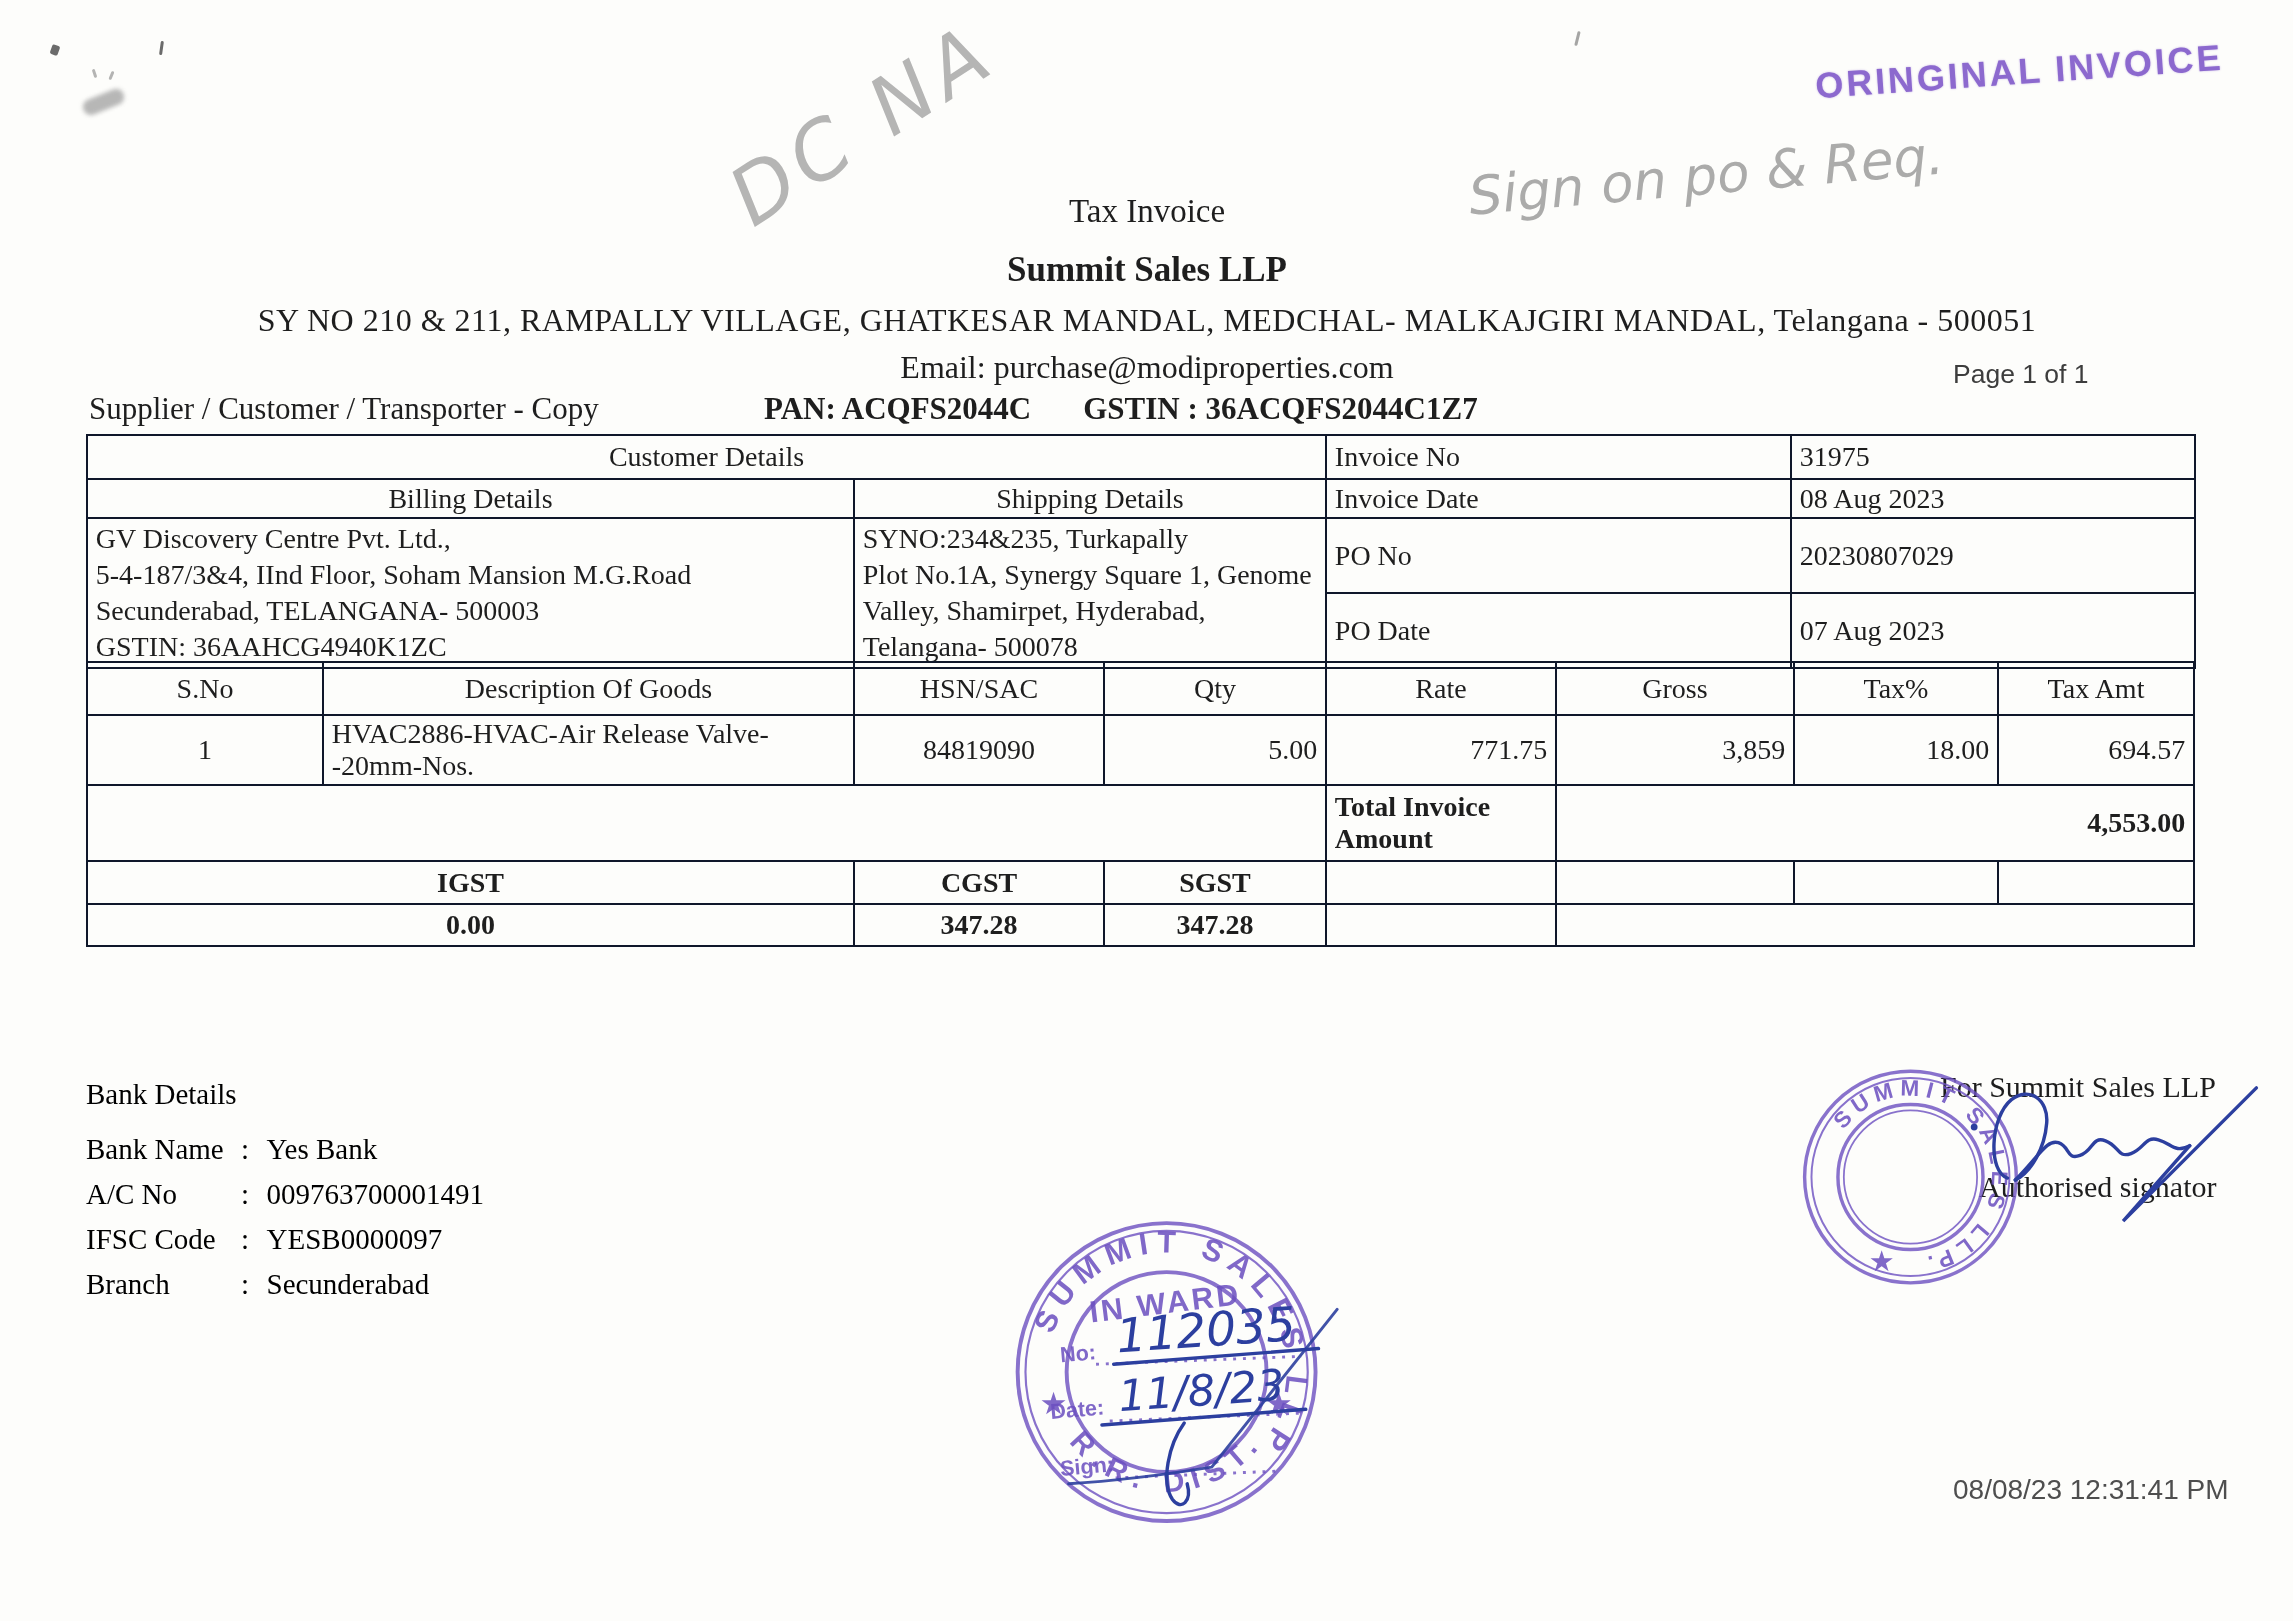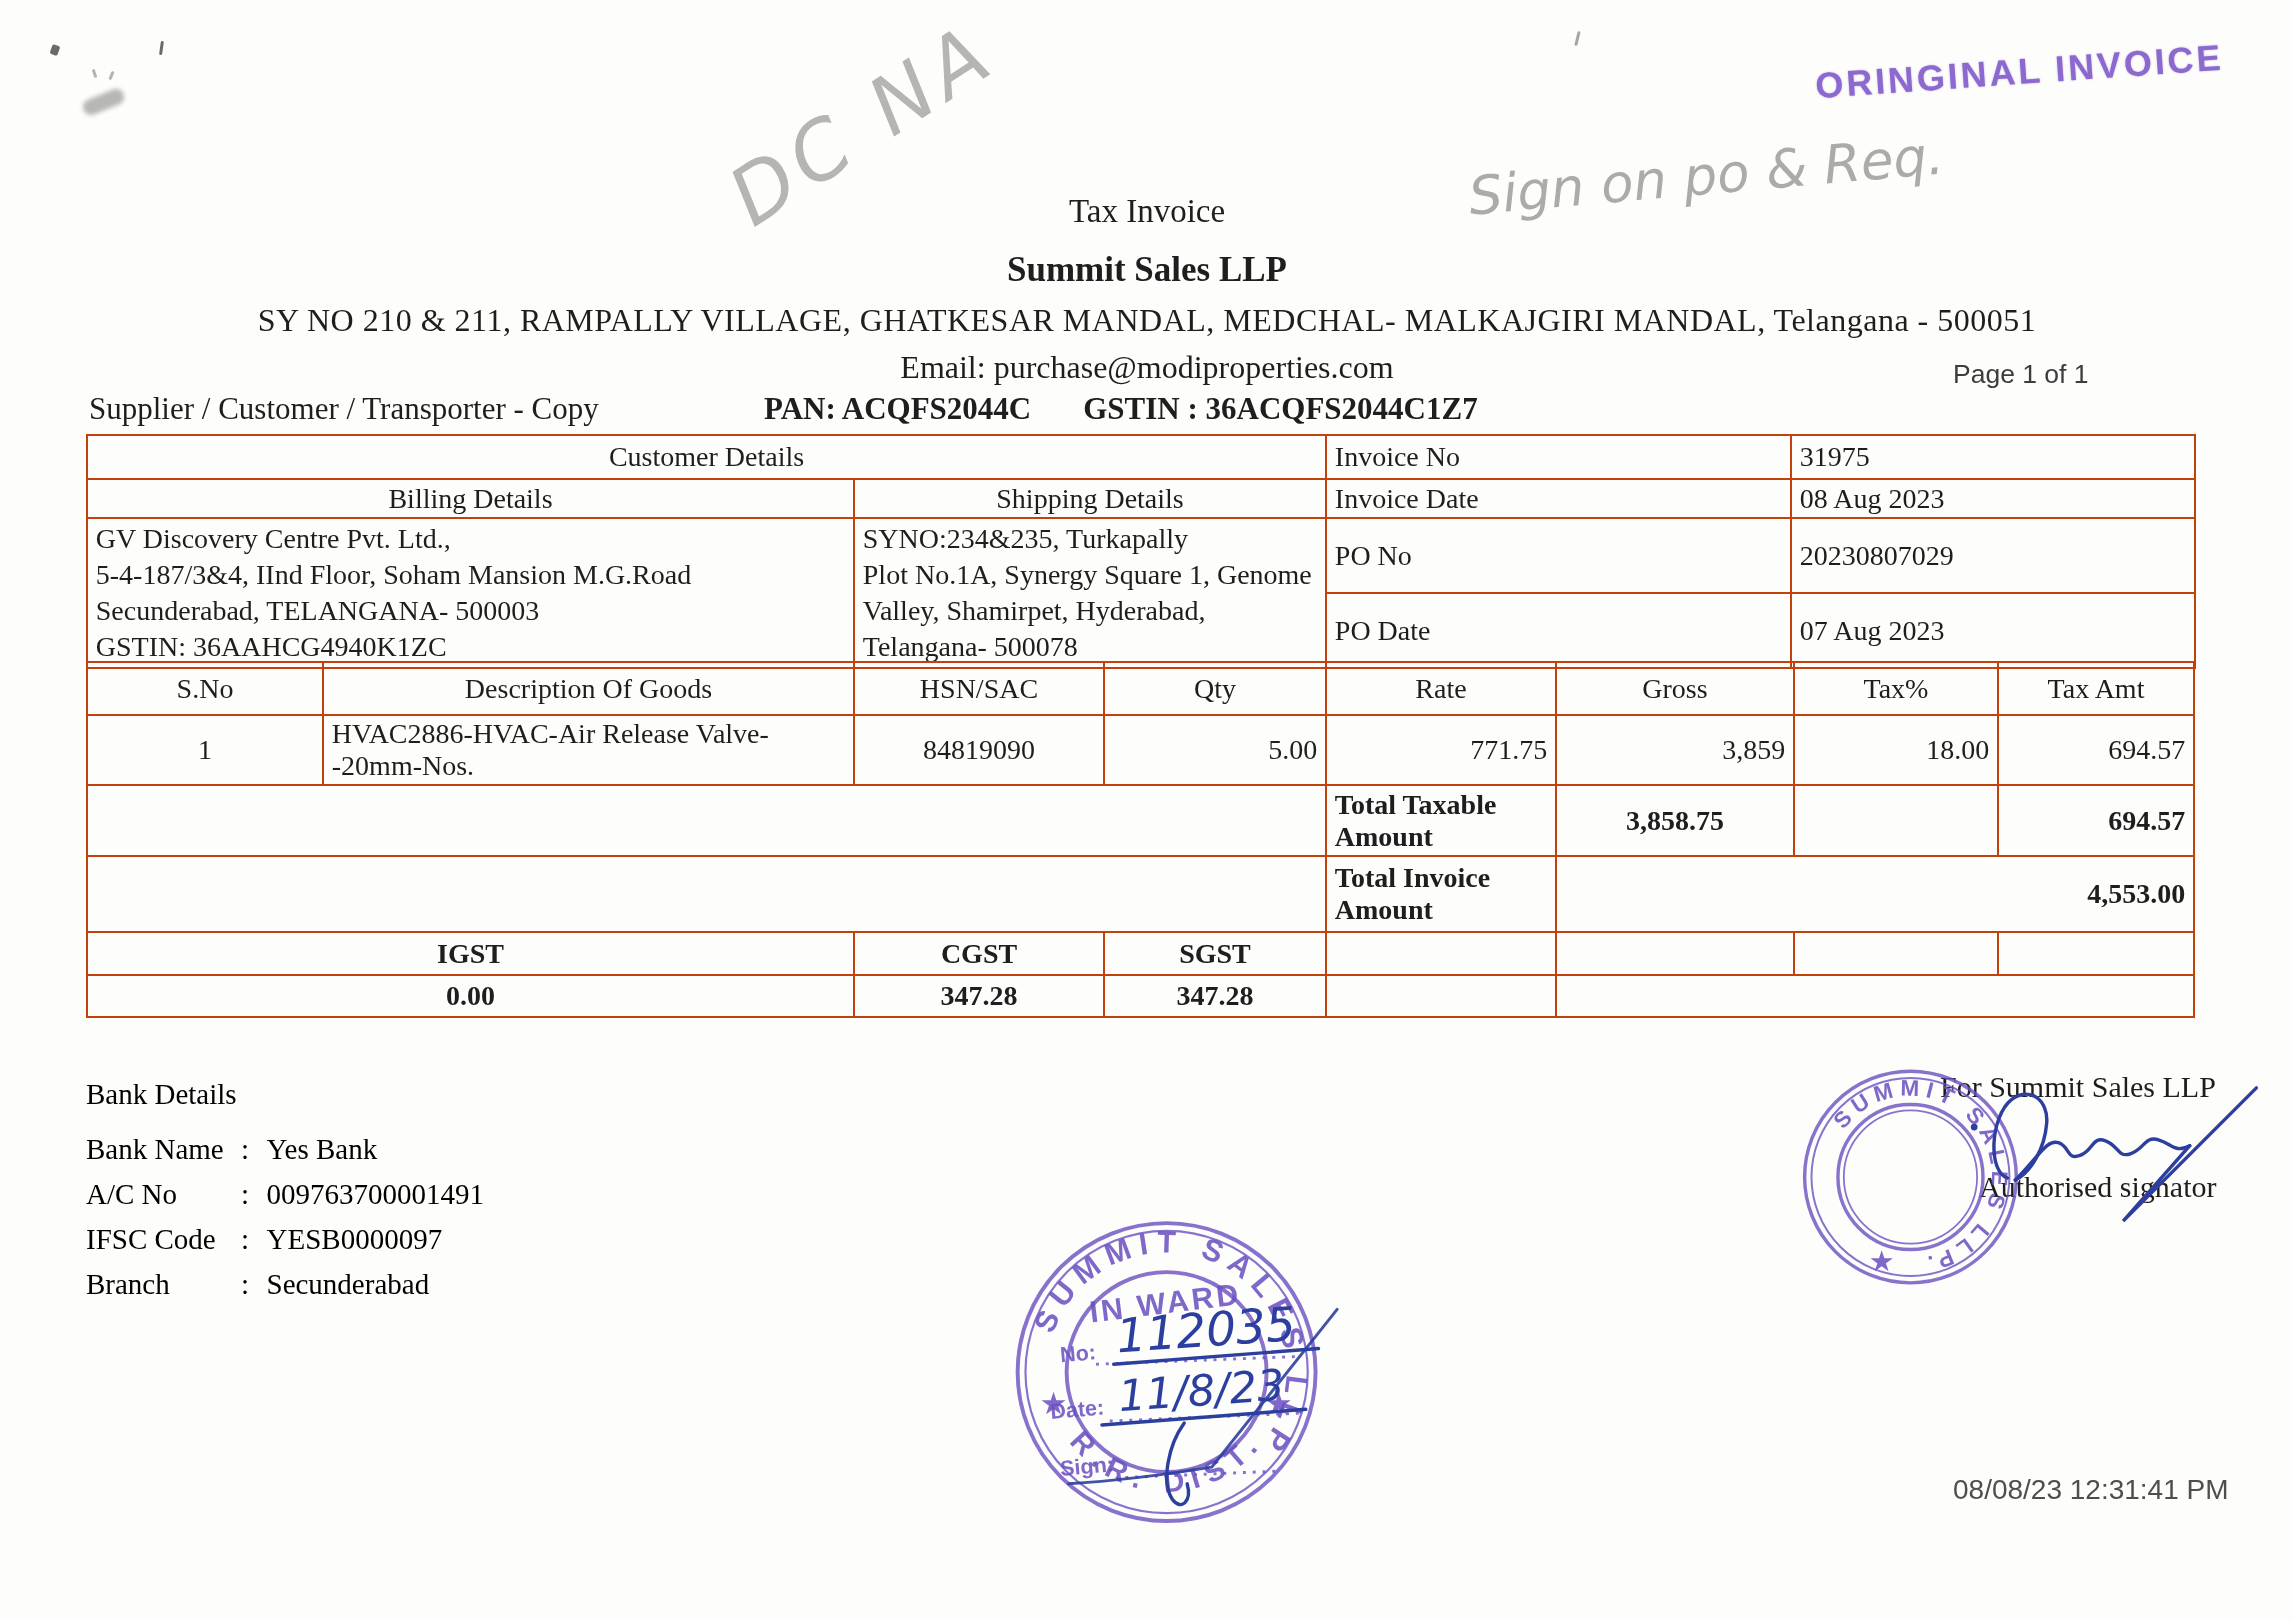--- a/index.html
+++ b/index.html
@@ -9,21 +9,21 @@
   .ctr{left:0;width:2294px;text-align:center;}
   .hdr-title{top:193px;font-size:33px;}
   .hdr-company{top:250px;font-size:35px;font-weight:bold;}
   .hdr-addr{top:302px;font-size:32px;letter-spacing:0.5px;}
   .hdr-email{top:349px;font-size:32px;}
   .page-of{top:359px;left:1953px;font-family:Liberation Sans, sans-serif;font-size:26.5px;color:#3d3d3d;}
   .copy-label{top:391px;left:89px;font-size:31px;}
   .pan-row{top:391px;left:764px;font-size:31px;font-weight:bold;display:flex;gap:52px;}
   
   table.inv{border-collapse:collapse;table-layout:fixed;}
-  table.inv td{border:2px solid #c2410c;font-size:28px;padding:2px 7.8px;vertical-align:middle;overflow:hidden;}
+  table.inv td{border:2px solid #0f172a;font-size:28px;padding:2px 7.8px;vertical-align:middle;overflow:hidden;}
   table.cust{position:absolute;left:86px;top:434px;width:2108px;border:2.9px solid #3a3a3a;}
   table.items{position:absolute;left:86px;top:661px;width:2108px;border:2.9px solid #3a3a3a;}
   td.c{text-align:center;}
   td.addr{vertical-align:top;font-size:27.4px;line-height:36px;padding-top:3.9px;}
   td.num{text-align:right;padding-right:7.8px;}
   .b{font-weight:bold;}
   td.lbl{padding-left:9.8px;}
   tr.rupees td{border-bottom:3.9px solid #333;}
   
   .bank{top:1078px;left:86px;font-size:29px;color:#000000;}
@@ -146,27 +146,20 @@
     <tr style="height:69px">
       <td class="c">1</td>
       <td>HVAC2886-HVAC-Air Release Valve--20mm-Nos.</td>
       <td class="c">84819090</td>
       <td class="num">5.00</td>
       <td class="num">771.75</td>
       <td class="num">3,859</td>
       <td class="num">18.00</td>
       <td class="num">694.57</td>
     </tr>
-    <tr style="height:71px">
-      <td colspan="4"></td>
-      <td class="b">Total Taxable Amount</td>
-      <td class="c b">3,858.75</td>
-      <td></td>
-      <td class="num b">694.57</td>
-    </tr>
     <tr style="height:76px">
       <td colspan="4"></td>
       <td class="b">Total Invoice Amount</td>
       <td colspan="3" class="num b">4,553.00</td>
     </tr>
     <tr style="height:43px">
       <td colspan="2" class="c b">IGST</td>
       <td class="c b">CGST</td>
       <td class="c b">SGST</td>
       <td></td>

